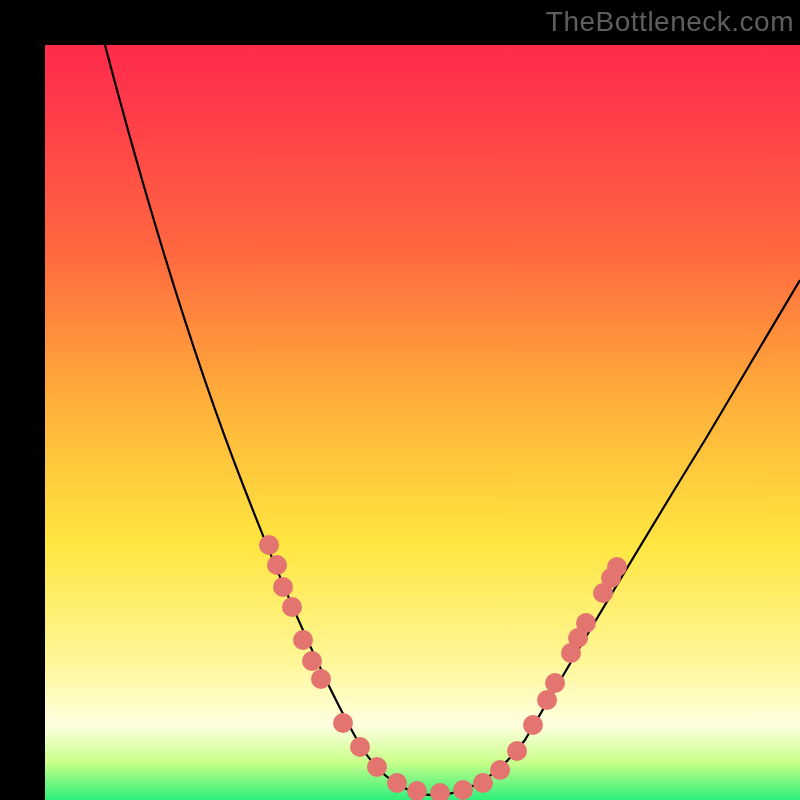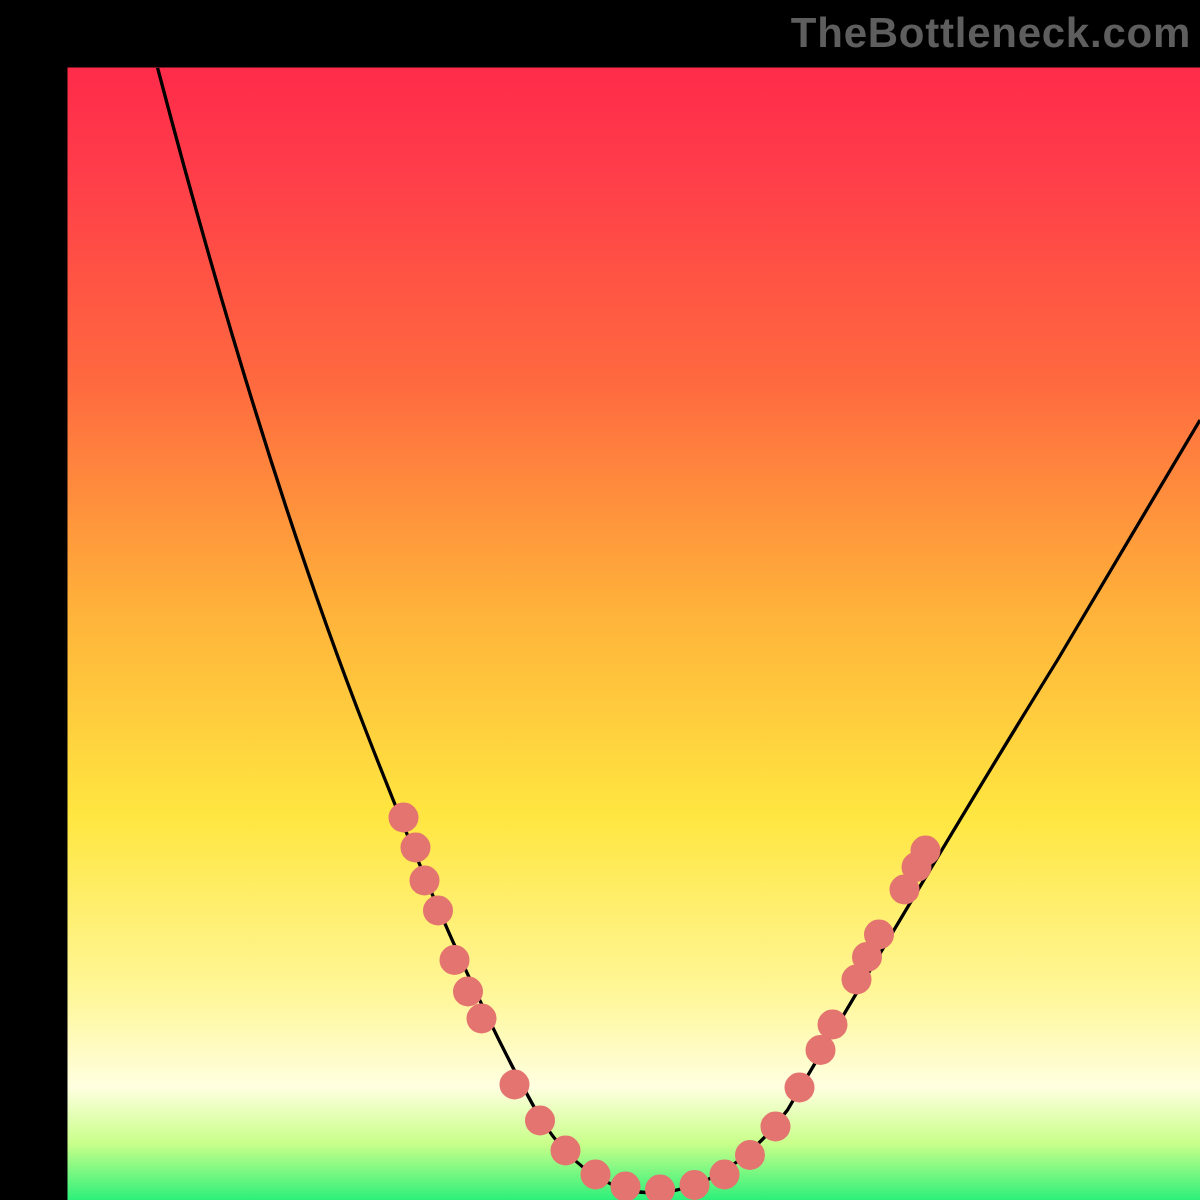--- a/index.html
+++ b/index.html
@@ -38,21 +38,21 @@
       #c9ff8a 95%,
       #2cf07a 100%
     );
   }
   .watermark {
     position: absolute;
     top: 6px;
     right: 6px;
     color: #5e5e5e;
     font-size: 28px;
-    font-weight: 700;
+    font-weight: 400;
     letter-spacing: 0.5px;
     z-index: 50;
   }
   svg.curve {
     position: absolute;
     left: 0;
     top: 0;
     width: 755px;
     height: 755px;
     z-index: 10;

